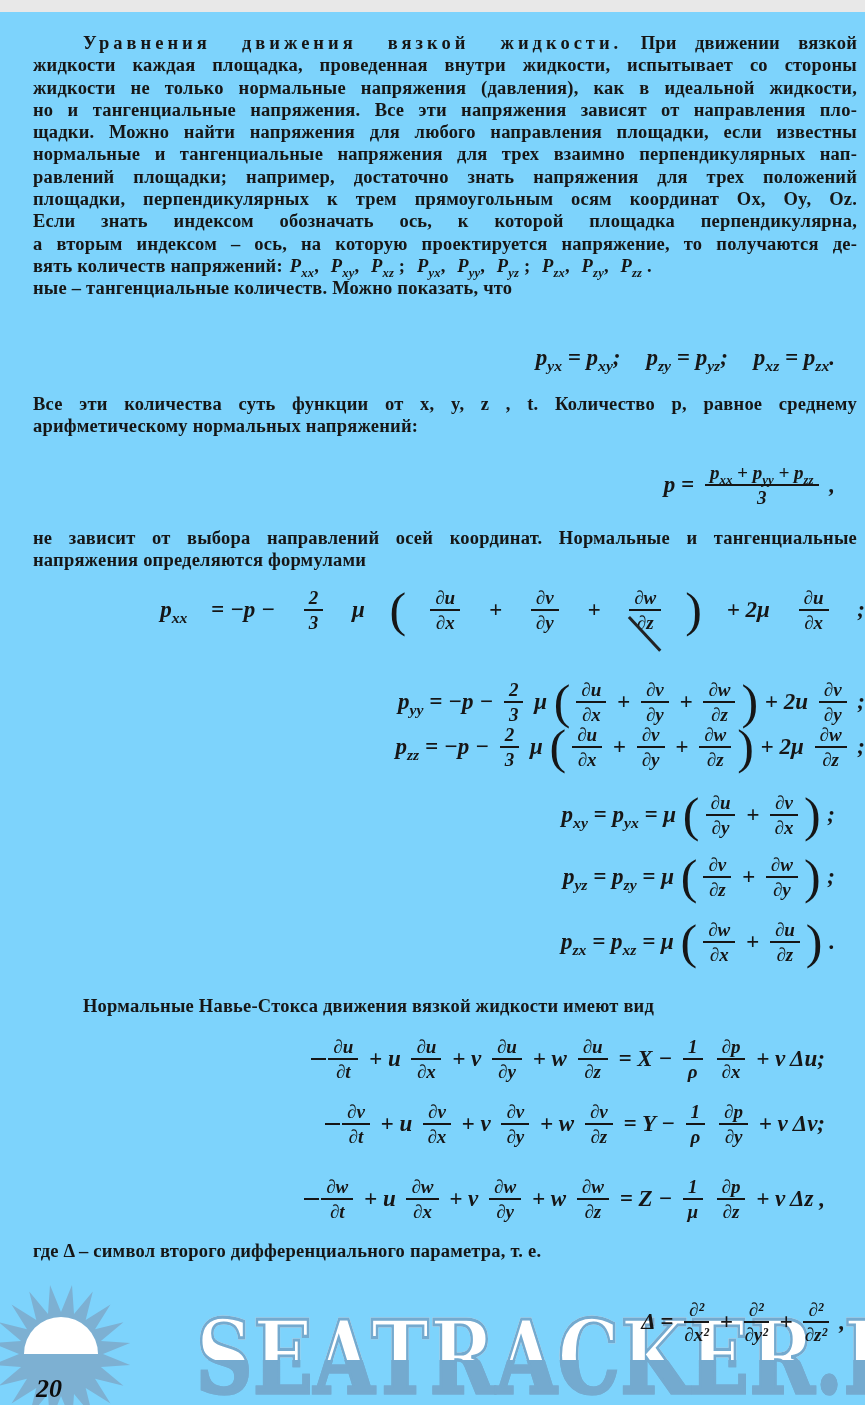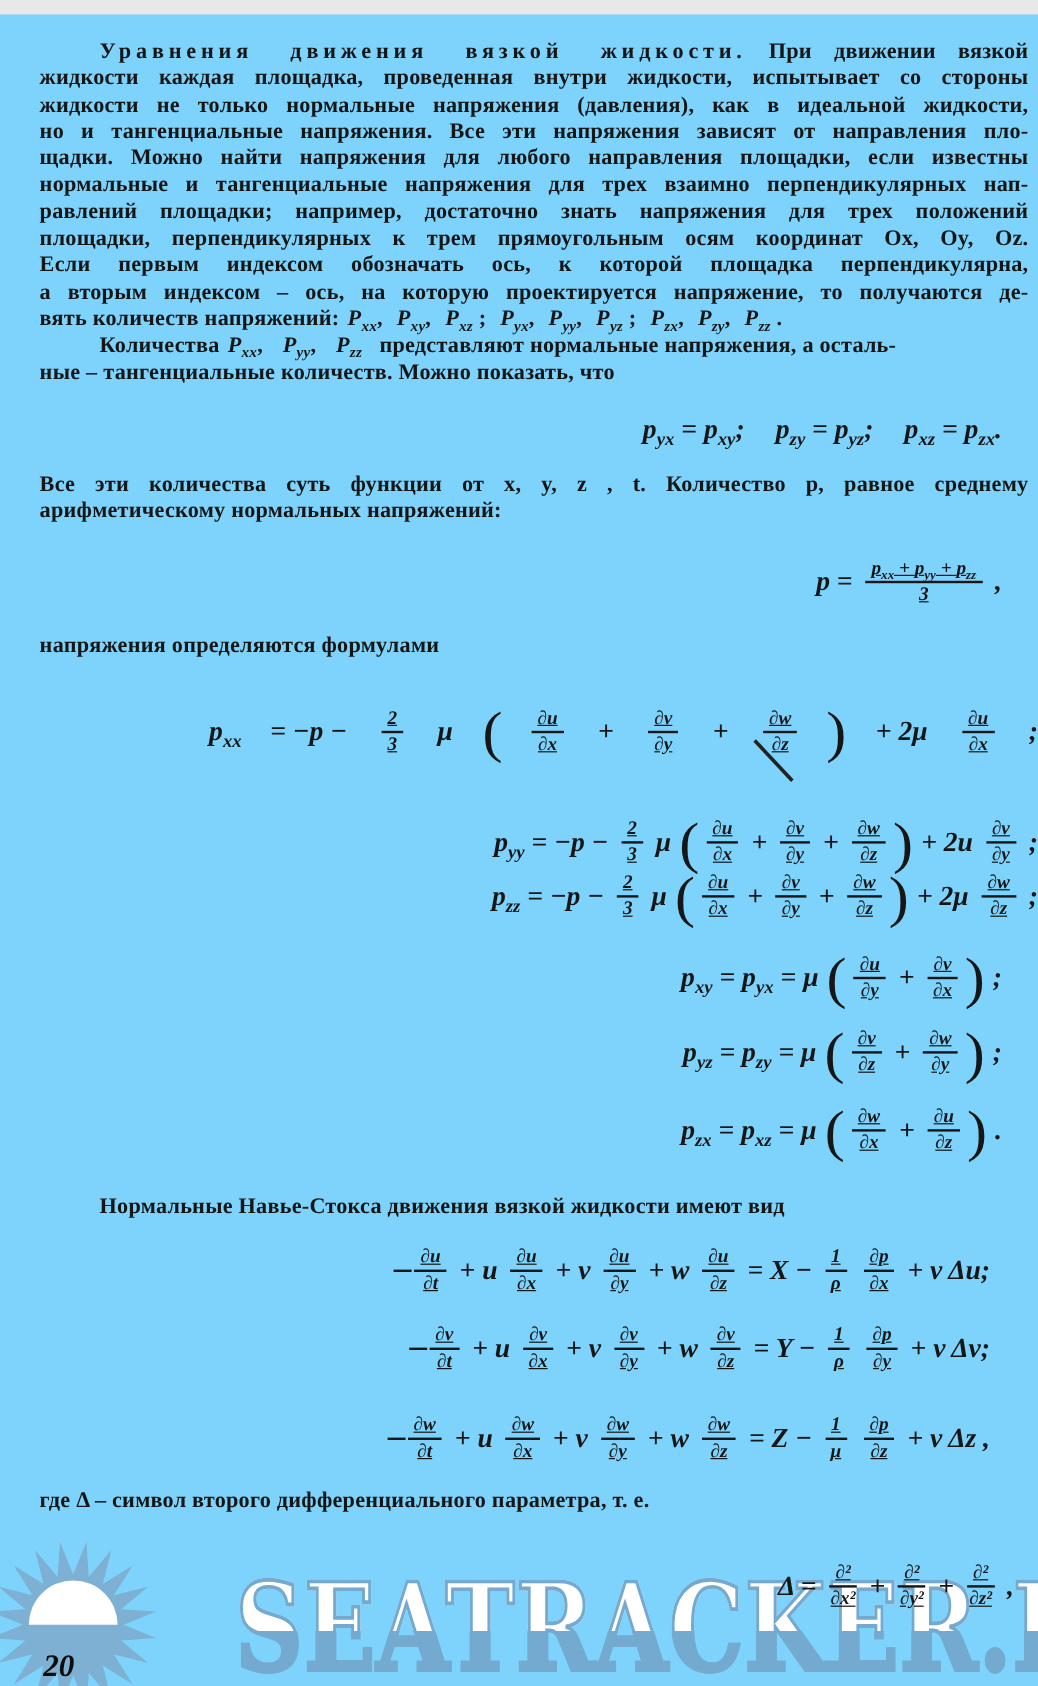--- a/index.html
+++ b/index.html
@@ -22,21 +22,21 @@
   .tokln .var{font-style:italic;font-weight:700;padding-left:2px;}
   sub{font-size:68%;line-height:0;}
   
   .eqrow{
     position:absolute;left:35px;width:800px;height:58px;
     display:flex;justify-content:flex-end;align-items:center;
     font-size:23px;font-weight:700;font-style:italic;
     font-family:"Liberation Serif",serif;
   }
   .eqrow .tok{white-space:pre;}
-  .frac{display:inline-flex;flex-direction:column;align-items:center;margin:0 5px;line-height:1.12;font-size:16px;text-decoration:underline;}
+  .frac{display:inline-flex;flex-direction:column;align-items:center;margin:0 5px;line-height:1.12;font-size:19px;}
   .frac .fn{border-bottom:2.5px solid #161616;padding:0 5px 1px;}
   .frac .fd{padding-top:1px;}
   .big{font-size:50px;font-weight:400;font-style:normal;line-height:0;margin:0 1px;display:inline-block;transform:scaleY(.95);}
   .gap{display:inline-block;}
   .hb{display:inline-block;width:15px;height:2.5px;background:#161616;vertical-align:middle;margin-right:-3px;}
   
   #eq-sym{top:331px;height:30px;}
   #eq-mean{top:444px;}
   #eq-pxx{top:569px;transform:translateX(30px);gap:18px;}
   #eq-pyy{top:661px;transform:translateX(30px);}
@@ -76,24 +76,23 @@
 
   <div class="para content-z" id="p1">
     <div class="ln indent"><span class="head">Уравнения движения вязкой жидкости.</span> <span>При движении вязкой</span></div>
     <div class="ln">жидкости каждая площадка, проведенная внутри жидкости, испытывает со стороны</div>
     <div class="ln">жидкости не только нормальные напряжения (давления), как в идеальной жидкости,</div>
     <div class="ln">но и тангенциальные напряжения. Все эти напряжения зависят от направления пло-</div>
     <div class="ln">щадки. Можно найти напряжения для любого направления площадки, если известны</div>
     <div class="ln">нормальные и тангенциальные напряжения для трех взаимно перпендикулярных нап-</div>
     <div class="ln">равлений площадки; например, достаточно знать напряжения для трех положений</div>
     <div class="ln">площадки, перпендикулярных к трем прямоугольным осям координат Ox, Oy, Oz.</div>
-    <div class="ln">Если первым индексом обозначать ось, к которой площадка перпендикулярна,</div>
+    <div class="ln">Если знать индексом обозначать ось, к которой площадка перпендикулярна,</div>
     <div class="ln">а вторым индексом – ось, на которую проектируется напряжение, то получаются де-</div>
     <div class="ln tokln"><span class="tok">вять количеств напряжений: </span><span class="tok var">P<sub>xx</sub></span><span class="tok">,  </span><span class="tok var">P<sub>xy</sub></span><span class="tok">,  </span><span class="tok var">P<sub>xz</sub></span><span class="tok"> ;  </span><span class="tok var">P<sub>yx</sub></span><span class="tok">,  </span><span class="tok var">P<sub>yy</sub></span><span class="tok">,  </span><span class="tok var">P<sub>yz</sub></span><span class="tok"> ;  </span><span class="tok var">P<sub>zx</sub></span><span class="tok">,  </span><span class="tok var">P<sub>zy</sub></span><span class="tok">,  </span><span class="tok var">P<sub>zz</sub></span><span class="tok"> .</span></div>
-    <div class="ln tokln" style="padding-left:50px"><span class="tok">Количества </span><span class="tok var">P<sub>xx</sub></span><span class="tok">,   </span><span class="tok var">P<sub>yy</sub></span><span class="tok">,   </span><span class="tok var">P<sub>zz</sub></span><span class="tok">   представляют нормальные напряжения, а осталь-</span></div>
     <div class="ln short">ные – тангенциальные количеств. Можно показать, что</div>
   </div>
 
   <div class="eqrow content-z" id="eq-sym">
       <span class="tok var">p<sub>yx</sub></span>
       <span class="tok"> = </span>
       <span class="tok var">p<sub>xy</sub></span>
       <span class="tok">;</span>
       <span class="gap" style="width: 26px;"></span>
       <span class="tok var">p<sub>zy</sub></span>
@@ -116,20 +115,21 @@
       <span class="tok var">p</span>
       <span class="tok"> = </span>
       <span class="frac">
         <span class="fn"><span class="tok var">p<sub>xx</sub></span><span class="tok"> + </span><span class="tok var">p<sub>yy</sub></span><span class="tok"> + </span><span class="tok var">p<sub>zz</sub></span></span>
         <span class="fd">3</span>
       </span>
       <span class="tok"> ,</span>
     </div>
 
   <div class="para content-z" id="p3">
+    <div class="ln">не зависит от выбора направлений осей координат. Нормальные и тангенциальные</div>
     <div class="ln short">напряжения определяются формулами</div>
   </div>
 
   <div class="eqrow content-z" id="eq-pxx">
       <span class="tok var">p<sub>xx</sub></span>
       <span class="tok"> = −p − </span>
       <span class="frac">
         <span class="fn">2</span>
         <span class="fd">3</span>
       </span>

